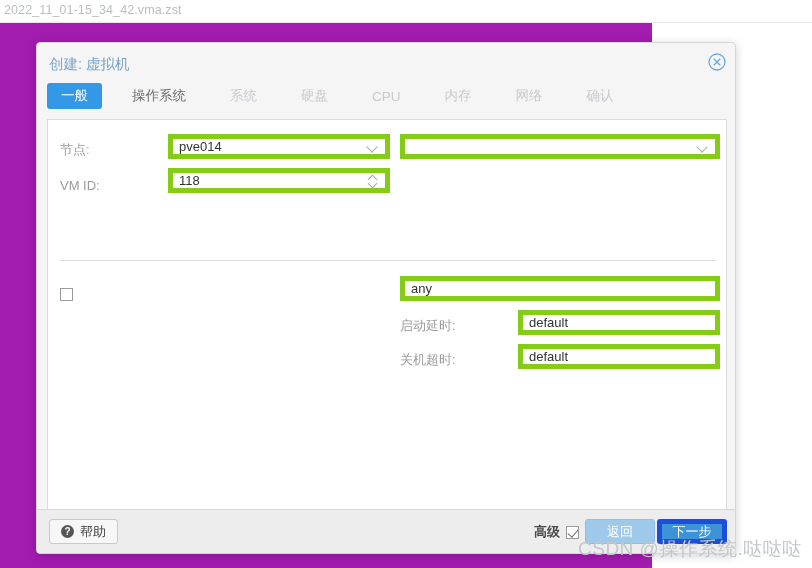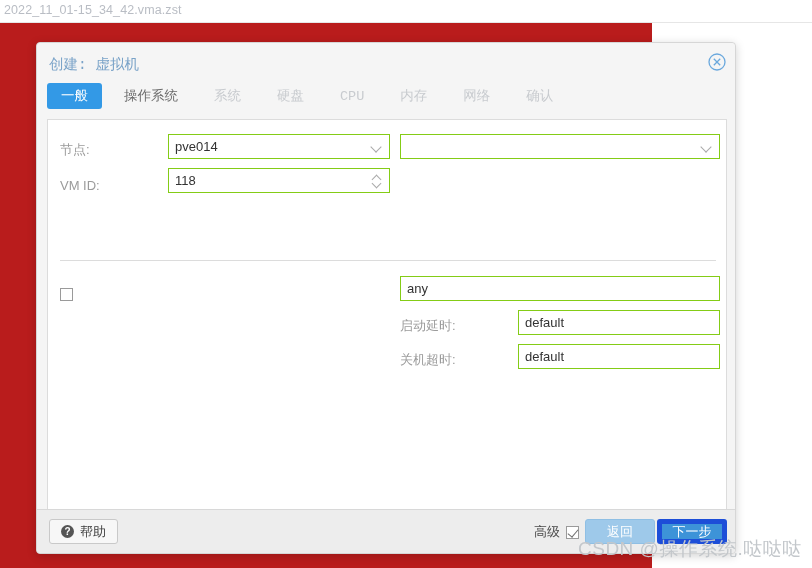--- a/index.html
+++ b/index.html
@@ -3,21 +3,21 @@
 <meta charset="utf-8">
 <style>
   * { box-sizing: border-box; }
   html, body {
     margin: 0; padding: 0;
     width: 812px; height: 568px;
     background: #ffffff;
     font-family: "Liberation Sans", "DejaVu Sans", sans-serif;
     overflow: hidden;
   }
-  .page { position: relative; width: 652px; height: 568px; background: #b91c1c; }
+  .page { position: relative; width: 652px; height: 568px; background: #a21caf; }
 
   
   .topbar {
     position: absolute; left: 0; top: 0; width: 812px; height: 23px;
     background: #ffffff; border-bottom: 1px solid #e6e6e6;
   }
   .topbar-title {
     position: absolute; left: 4px; top: 3px;
     font-size: 12.5px; color: #b9bdc4; letter-spacing: 0.1px;
     white-space: nowrap;
@@ -29,34 +29,33 @@
     width: 700px; height: 512px;
     background: #f5f5f5;
     border: 1px solid #d6d6d6;
     border-radius: 4px;
     box-shadow: 0 2px 10px rgba(0,0,0,0.18);
   }
   .dlg-header {
     position: relative; height: 76px;
     background: #f5f5f5;
     border-radius: 4px 4px 0 0;
-    font-family: Liberation Mono, monospace;
   }
   .dlg-title {
     position: absolute; left: 12px; top: 12px;
     font-size: 14.5px; color: #7aa3c8; font-weight: normal;
     white-space: nowrap;
   }
   .close-btn {
     position: absolute; right: 9px; top: 10px;
     width: 18px; height: 18px; cursor: pointer;
   }
   .tabs {
     position: absolute; left: 10px; top: 40px;
-    display: flex; align-items: center; gap: 8px;
+    display: flex; align-items: center; gap: 16px;
   }
   .tab {
     font-size: 13.5px; color: #c8cbcf;
     padding: 4px 14px; white-space: nowrap; cursor: pointer;
     border-radius: 3px;
   }
   .tab.enabled { color: #6b6b6b; }
   .tab.active {
     background: #3399e6; color: #ffffff; font-weight: normal;
   }
@@ -76,21 +75,21 @@
     display: flex; align-items: flex-end;
   }
   .lbl {
     width: 108px; flex: 0 0 108px;
     font-size: 13px; color: #9b9b9b; white-space: nowrap;
   }
   .lbl-wide { width: 118px; flex: 0 0 118px; }
 
   .fld {
     position: relative; height: 25px; flex: 1 1 auto;
-    border: 1px solid #84cc16; background: #ffffff;
+    border: 5px solid #84cc16; background: #ffffff;
     display: flex; align-items: center;
     font-size: 13px; color: #333333;
     padding: 0 6px;
   }
   .fld.focused { border: 1px solid #3399e6; }
   .fld .val { flex: 1 1 auto; white-space: nowrap; }
   .fld .val.empty { color: #bbb; }
 
   .caret {
     display: inline-block; width: 1px; height: 14px;
@@ -155,21 +154,21 @@
   .qmark {
     width: 13px; height: 13px; border-radius: 50%;
     background: #555; color: #fff; font-size: 10px; font-weight: bold;
     display: inline-flex; align-items: center; justify-content: center;
     line-height: 1;
   }
   .adv-wrap {
     position: absolute; right: 156px; top: 13px;
     display: flex; align-items: center; gap: 6px;
   }
-  .adv-lbl { font-size: 13px; color: #4a4a4a; }
+  .adv-lbl { font-size: 13px; color: #4a4a4a; font-weight: bold; }
   .back-btn {
     position: absolute; right: 80px; top: 9px;
     width: 70px; height: 25px;
     background: #9ec9ea; color: #ffffff; border: 1px solid #8fbfe4;
   }
   .next-btn {
     position: absolute; right: 8px; top: 9px;
     width: 70px; height: 25px;
     background: #3d93d8; color: #ffffff; border: 5px solid #1d4ed8;
   }

